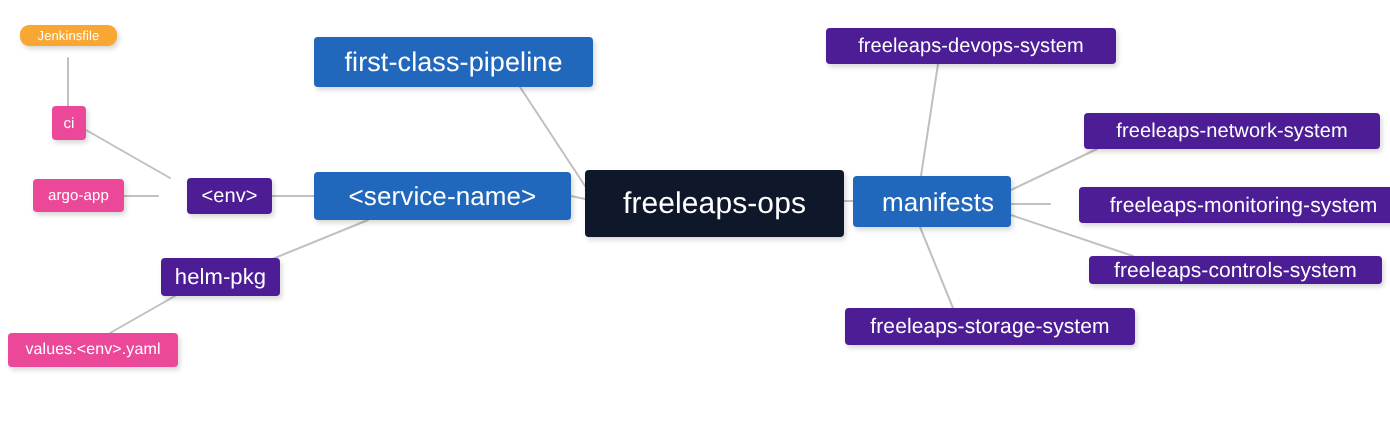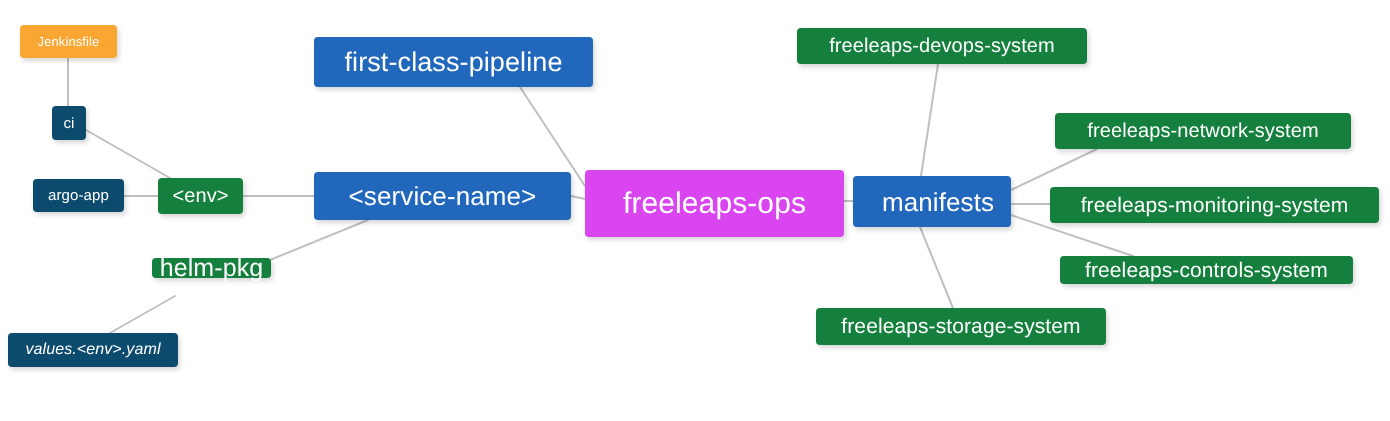--- a/index.html
+++ b/index.html
@@ -34,24 +34,24 @@
     justify-content: center;
     border-radius: 4px;
     color: #ffffff;
     white-space: nowrap;
     line-height: 1;
     letter-spacing: 0.1px;
     box-shadow: 2px 3px 5px rgba(0,0,0,0.16);
     text-rendering: geometricPrecision;
     user-select: none;
   }
-  .n-root      { background: #d946ef; font-size: 30px; }
+  .n-root      { background: #0f172a; font-size: 30px; }
   .n-blue      { background: #2167bb; }
-  .n-green     { background: #15803d; }
-  .n-red       { background: #0c4a6e; }
+  .n-green     { background: #4c1d95; margin-left: 29px; }
+  .n-red       { background: #ec4899; }
   .n-orange    { background: #faa632; }
 </style>
 </head>
 <body>
 
 <div id="mindmap-canvas">
   <svg id="edge-layer" viewBox="0 0 1390 421" width="1390" height="421" xmlns="http://www.w3.org/2000/svg">
       <line x1="585" y1="186" x2="520" y2="87" stroke="#c0c0c0" stroke-width="2" stroke-linecap="round"></line>
       <line x1="585" y1="199" x2="571" y2="196" stroke="#c0c0c0" stroke-width="2" stroke-linecap="round"></line>
       <line x1="844" y1="201" x2="853" y2="201" stroke="#c0c0c0" stroke-width="2" stroke-linecap="round"></line>
@@ -61,26 +61,26 @@
       <line x1="158" y1="196" x2="124" y2="196" stroke="#c0c0c0" stroke-width="2" stroke-linecap="round"></line>
       <line x1="68" y1="106" x2="68" y2="58" stroke="#c0c0c0" stroke-width="2" stroke-linecap="round"></line>
       <line x1="175" y1="296" x2="110" y2="333" stroke="#c0c0c0" stroke-width="2" stroke-linecap="round"></line>
       <line x1="921" y1="176" x2="938" y2="64" stroke="#c0c0c0" stroke-width="2" stroke-linecap="round"></line>
       <line x1="1011" y1="190" x2="1097" y2="149" stroke="#c0c0c0" stroke-width="2" stroke-linecap="round"></line>
       <line x1="1011" y1="204" x2="1050" y2="204" stroke="#c0c0c0" stroke-width="2" stroke-linecap="round"></line>
       <line x1="1011" y1="215" x2="1133" y2="256" stroke="#c0c0c0" stroke-width="2" stroke-linecap="round"></line>
       <line x1="920" y1="227" x2="953" y2="308" stroke="#c0c0c0" stroke-width="2" stroke-linecap="round"></line>
     </svg>
   <div id="node-layer">
-      <div class="node n-orange" style="left: 20px; top: 25px; width: 97px; height: 33px; font-size: 13px;">Jenkinsfile</div>
+      <div class="node n-orange" style="left: 20px; top: 25px; width: 97px; height: 21px; font-size: 13px; border-radius: 9px;">Jenkinsfile</div>
       <div class="node n-red" style="left: 52px; top: 106px; width: 34px; height: 34px; font-size: 15px;">ci</div>
       <div class="node n-red" style="left: 33px; top: 179px; width: 91px; height: 33px; font-size: 15px;">argo-app</div>
-      <div class="node n-red" style="left: 8px; top: 333px; width: 170px; height: 34px; font-size: 16px; font-style: italic;">values.&lt;env&gt;.yaml</div>
+      <div class="node n-red" style="left: 8px; top: 333px; width: 170px; height: 34px; font-size: 16px;">values.&lt;env&gt;.yaml</div>
       <div class="node n-green" style="left: 158px; top: 178px; width: 85px; height: 36px; font-size: 20px;">&lt;env&gt;</div>
-      <div class="node n-green" style="left: 152px; top: 258px; width: 119px; height: 20px; font-size: 25px;">helm-pkg</div>
+      <div class="node n-green" style="left: 132px; top: 258px; width: 119px; height: 38px; font-size: 22px;">helm-pkg</div>
       <div class="node n-blue" style="left: 314px; top: 37px; width: 279px; height: 50px; font-size: 27px;">first-class-pipeline</div>
       <div class="node n-blue" style="left: 314px; top: 172px; width: 257px; height: 48px; font-size: 26px;">&lt;service-name&gt;</div>
       <div class="node n-root" style="left: 585px; top: 170px; width: 259px; height: 67px; font-size: 30px;">freeleaps-ops</div>
       <div class="node n-blue" style="left: 853px; top: 176px; width: 158px; height: 51px; font-size: 26px; padding-left: 12px;">manifests</div>
       <div class="node n-green" style="left: 797px; top: 28px; width: 290px; height: 36px; font-size: 20px;">freeleaps-devops-system</div>
       <div class="node n-green" style="left: 1055px; top: 113px; width: 296px; height: 36px; font-size: 20px;">freeleaps-network-system</div>
       <div class="node n-green" style="left: 1050px; top: 187px; width: 329px; height: 36px; font-size: 21px;">freeleaps-monitoring-system</div>
       <div class="node n-green" style="left: 1060px; top: 256px; width: 293px; height: 28px; font-size: 21px;">freeleaps-controls-system</div>
       <div class="node n-green" style="left: 816px; top: 308px; width: 290px; height: 37px; font-size: 21px;">freeleaps-storage-system</div>
     </div>

